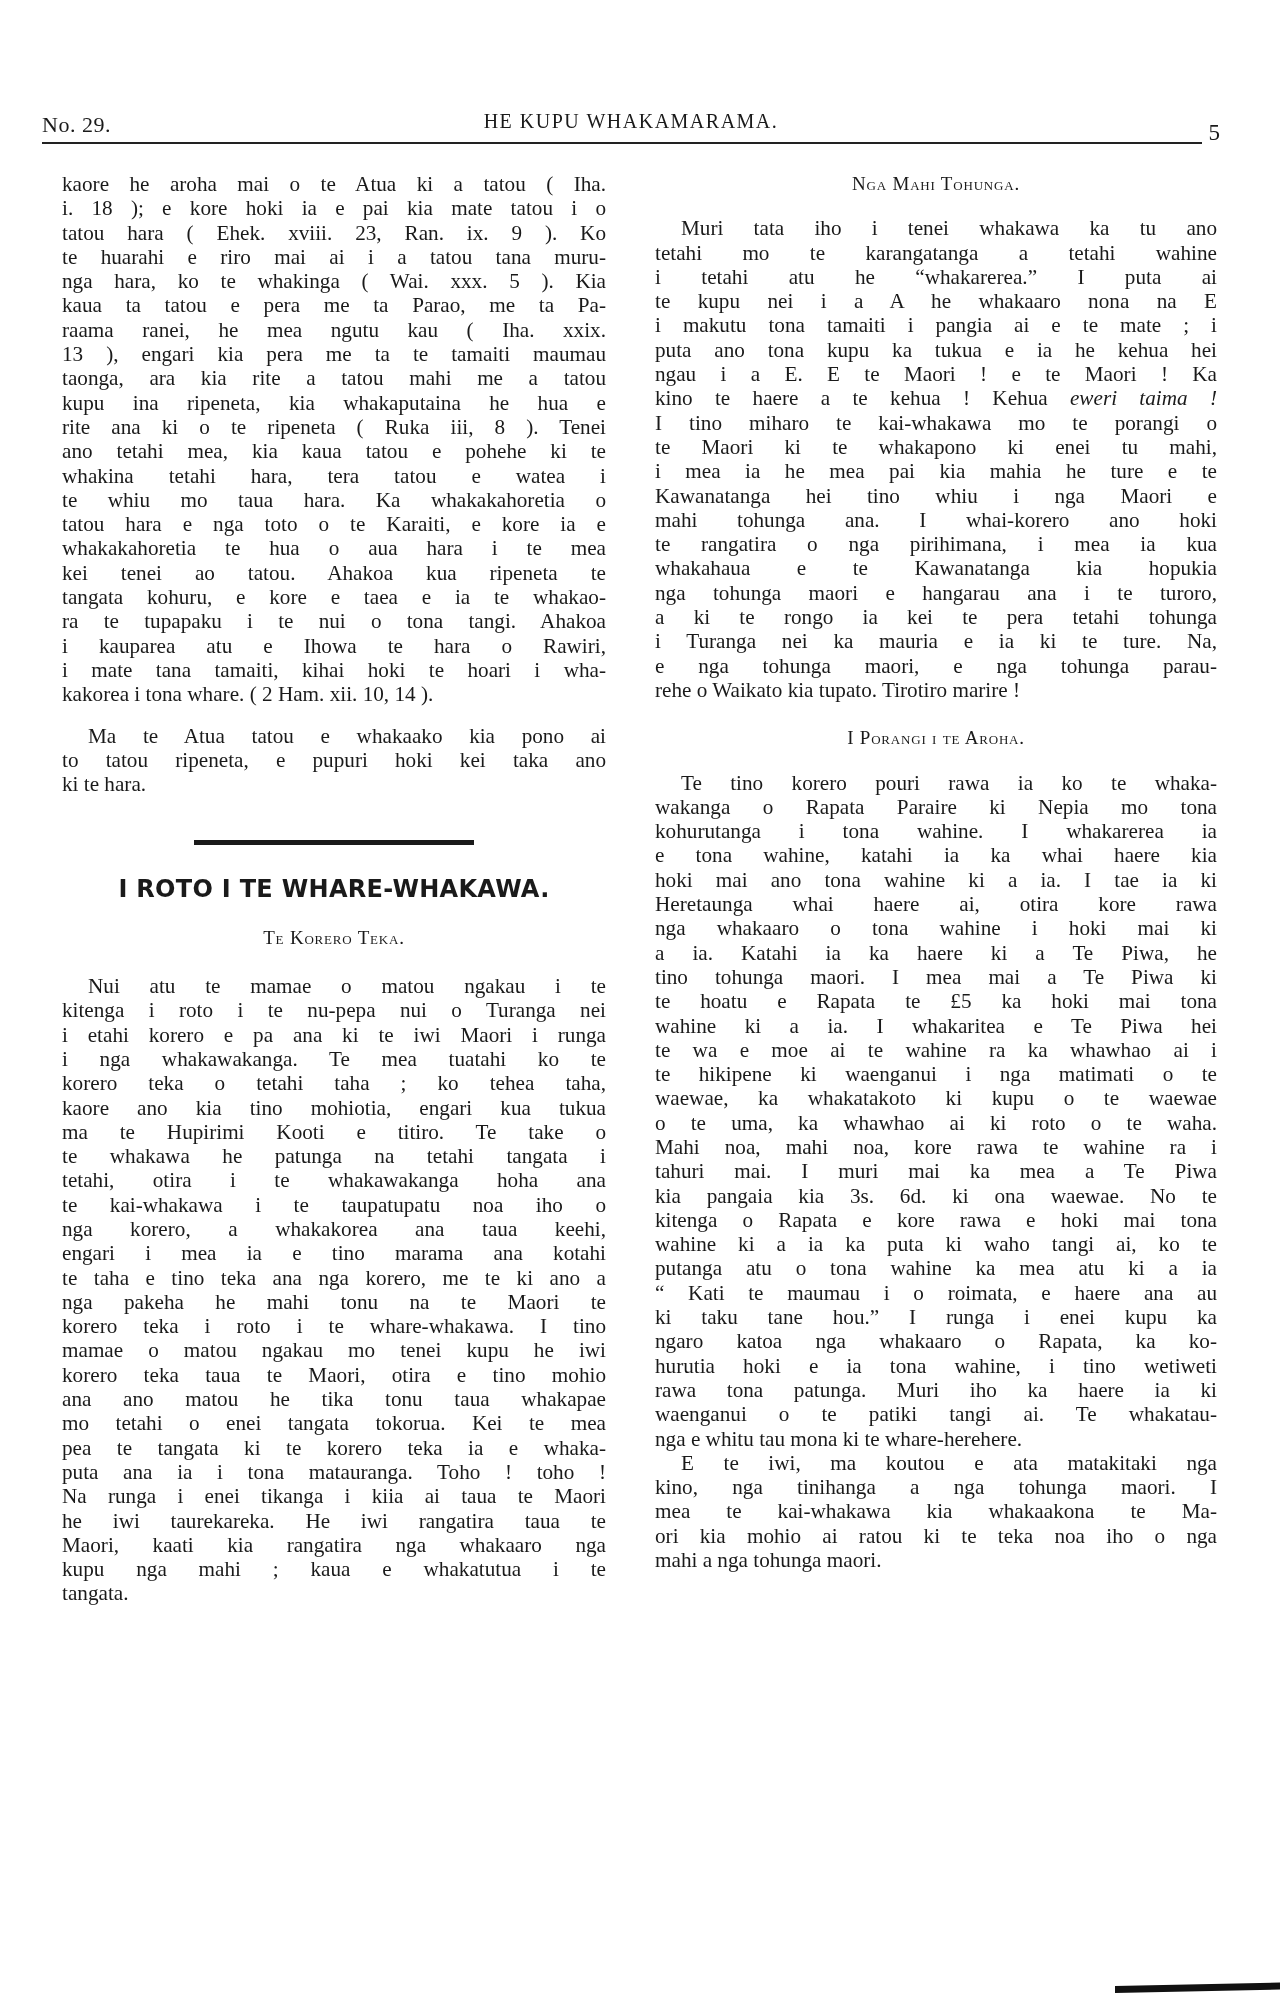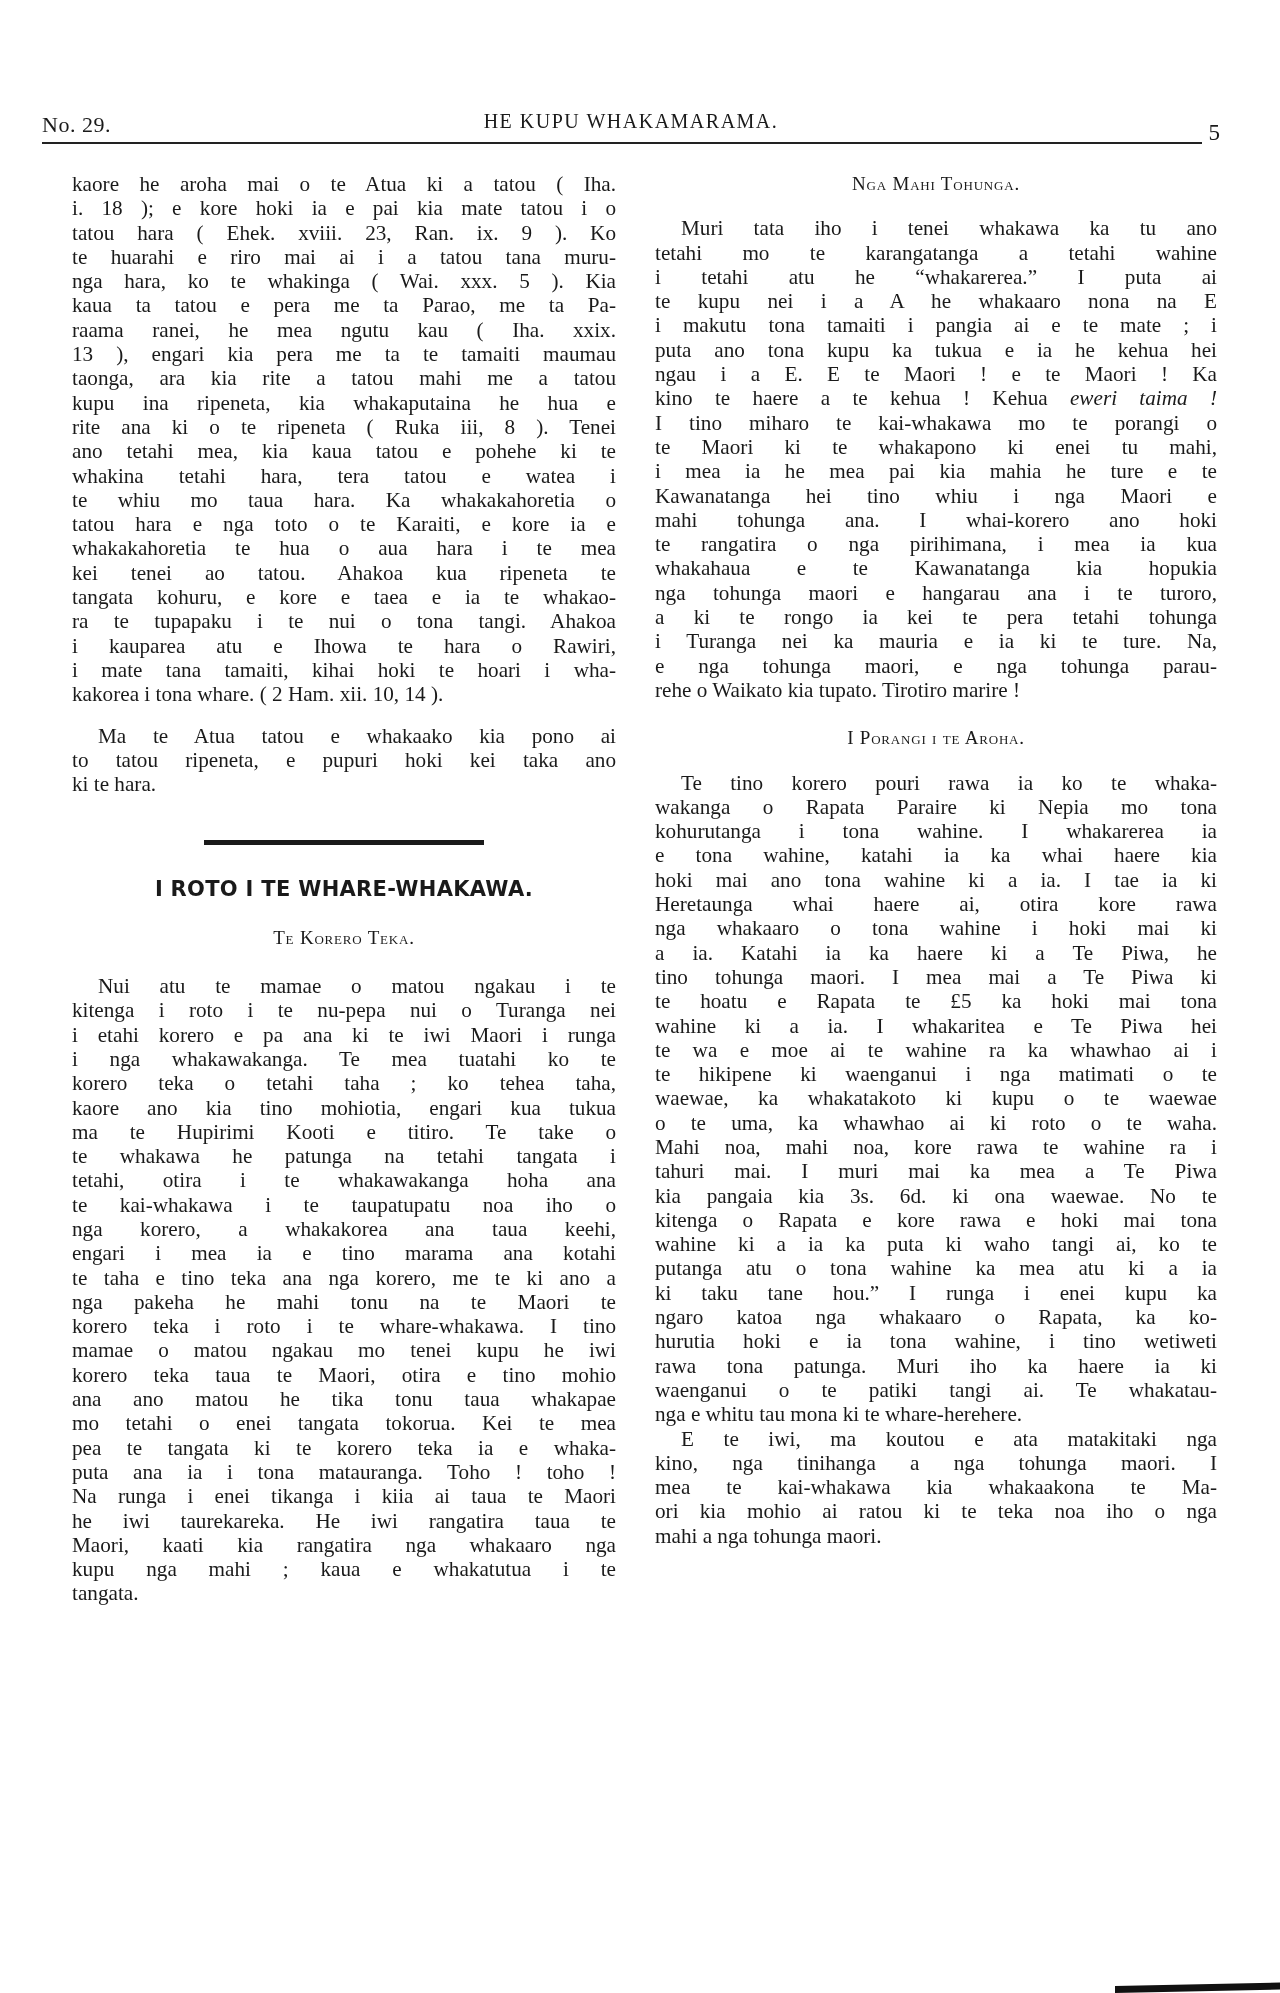--- a/index.html
+++ b/index.html
@@ -4,28 +4,28 @@
   <style>
     html, body { margin: 0; padding: 0; background: #ffffff; }
     body { width: 1280px; height: 1993px; position: relative; overflow: hidden;
       font-family: "Liberation Serif", "DejaVu Serif", serif; color: #1a1a1a; }
     .page-header { position: absolute; left: 42px; top: 104px; width: 1178px; height: 36px; }
     .hdr-num { position: absolute; left: 0; top: 8px; font-size: 22px; letter-spacing: 0.5px; }
     .hdr-title { position: absolute; left: 0; width: 100%; top: 6px; text-align: center; font-size: 20px; letter-spacing: 1.5px; }
     .hdr-page { position: absolute; right: 0; top: 16px; font-size: 23px; }
     .hdr-rule { position: absolute; left: 0; top: 38px; width: 1160px; height: 0; border-top: 2px solid #222; }
     .col { position: absolute; top: 172px; }
-    .col-left { left: 72px; width: 544px; }
+    .col-left { left: 62px; width: 544px; }
     .col-right { left: 655px; width: 562px; }
     .line { display: block; font-size: 21.2px; line-height: 24.3px; height: 24.3px; white-space: nowrap;
       text-align: justify; text-align-last: justify; }
     .line.last { text-align-last: left; }
     .line.indent { padding-left: 26px; }
     .section-sc { text-align: right; font-size: 19px; letter-spacing: 0.8px; font-variant: small-caps; }
-    .bold-head { text-align: center; font-family: "DejaVu Sans", sans-serif; font-weight: bold; font-size: 21px; letter-spacing: 0.3px; }
+    .bold-head { text-align: center; font-family: "DejaVu Sans", sans-serif; font-weight: bold; font-size: 24px; letter-spacing: 0.3px; }
     .rule-short { width: 280px; height: 5px; background: #1a1a1a; margin: 0 auto; }
     em { font-style: italic; }
     .scan-edge { position: absolute; left: 1115px; top: 1986px; width: 165px; height: 7px; background: #111;
       transform: skewY(-1.2deg); transform-origin: left bottom; }
   </style>
 </head>
 <body>
 
 <div class="page-header">
   <span class="hdr-num">No. 29.</span>
@@ -145,20 +145,21 @@
       <span class="line">te wa e moe ai te wahine ra ka whawhao ai i</span>
       <span class="line">te hikipene ki waenganui i nga matimati o te</span>
       <span class="line">waewae, ka whakatakoto ki kupu o te waewae</span>
       <span class="line">o te uma, ka whawhao ai ki roto o te waha.</span>
       <span class="line">Mahi noa, mahi noa, kore rawa te wahine ra i</span>
       <span class="line">tahuri mai.    I muri mai ka mea a Te Piwa</span>
       <span class="line">kia pangaia kia 3s. 6d. ki ona waewae.  No te</span>
       <span class="line">kitenga o Rapata e kore rawa e hoki mai tona</span>
       <span class="line">wahine ki a ia ka puta ki waho tangi ai, ko te</span>
       <span class="line">putanga atu o tona wahine ka mea atu ki a ia</span>
+      <span class="line">“ Kati te maumau i o roimata, e haere ana au</span>
       <span class="line">ki taku tane hou.”  I runga i enei kupu ka</span>
       <span class="line">ngaro katoa nga whakaaro o Rapata, ka ko-</span>
       <span class="line">hurutia hoki e ia tona wahine, i tino wetiweti</span>
       <span class="line">rawa tona patunga.    Muri iho ka haere ia ki</span>
       <span class="line">waenganui o te patiki tangi ai.   Te whakatau-</span>
       <span class="line last">nga e whitu tau mona ki te whare-herehere.</span>
     </div>
   <div>
       <span class="line indent">E te iwi, ma koutou e ata matakitaki nga</span>
       <span class="line">kino, nga tinihanga a nga tohunga maori.    I</span>

